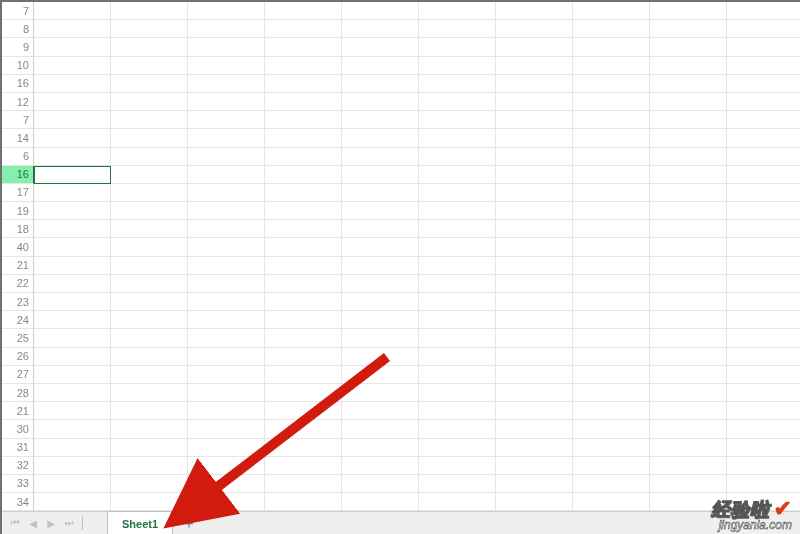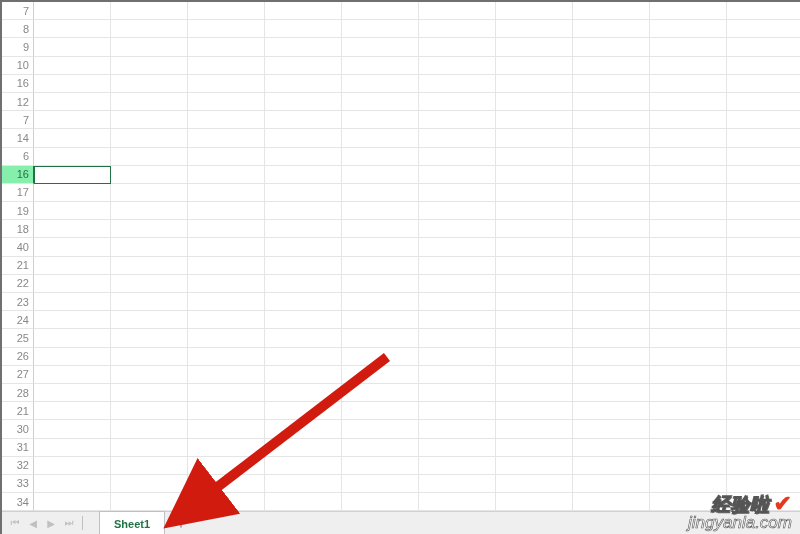--- a/index.html
+++ b/index.html
@@ -79,21 +79,21 @@
     color: #c0c0c0;
     font-size: 10px;
     user-select: none;
   }
   .nav-sep {
     width: 1px; height: 14px;
     background: #c0c0c0;
     margin: 0 4px;
   }
   .sheet-tab {
-    margin-left: 12px;
+    margin-left: 20px;
     padding: 12px 14px;
     height: 22px;
     display: flex;
     align-items: center;
     background: #ffffff;
     border-left: 1px solid #c0c0c0;
     border-right: 1px solid #c0c0c0;
     border-top: 1px solid #c0c0c0;
     position: relative;
     top: 0px;
@@ -148,21 +148,21 @@
   }
   .watermark .check {
     color: #e33a1d;
     font-size: 22px;
     font-weight: 900;
     margin-left: 4px;
     -webkit-text-stroke: 0;
   }
   .watermark .t2 {
     display: block;
-    font-size: 17px;
+    font-size: 12px;
     color: #fff;
     -webkit-text-stroke: 0.6px #555;
     font-style: italic;
     margin-top: -1px;
     text-align: right;
   }
 </style>
 </head>
 <body>
 

